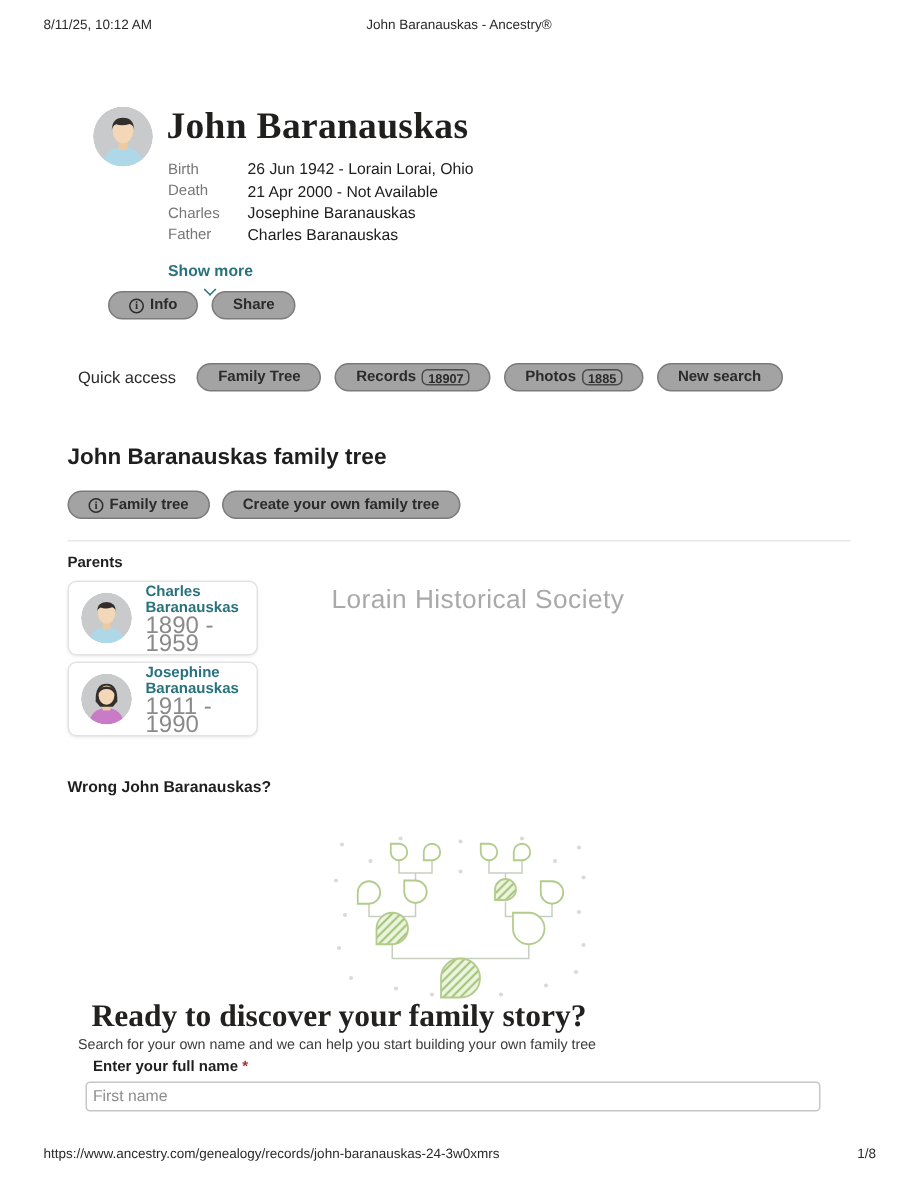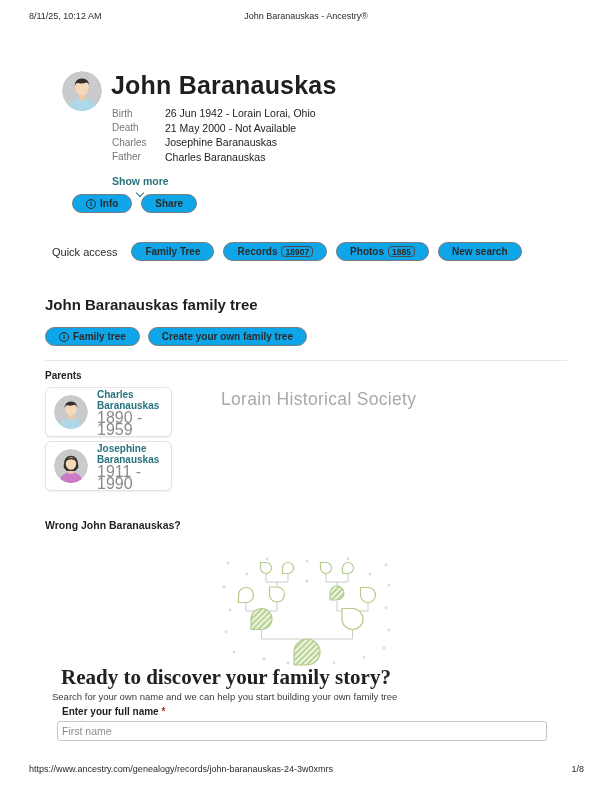--- a/index.html
+++ b/index.html
@@ -11,31 +11,31 @@
   .print-header { position:absolute; top:11px; left:29px; right:29px; font-size:9px; color:#2a2a2a; }
   .print-header .ts { position:absolute; left:0; top:0; }
   .print-header .doc-title { position:absolute; left:0; right:0; top:0; text-align:center; }
   .print-footer { position:absolute; top:764px; left:29px; right:28px; font-size:9px; color:#2a2a2a; }
   .print-footer .url { position:absolute; left:0; top:0; }
   .print-footer .pageno { position:absolute; right:0; top:0; }
 
   
   .avatar { border-radius:50%; overflow:hidden; display:block; }
   .avatar-lg { position:absolute; left:62px; top:71px; width:40px; height:40px; }
-  .person-name { position:absolute; left:111px; top:71px; font-family:Liberation Sans, sans-serif; font-weight:600; font-size:25px; line-height:28px; color:#201f1e; letter-spacing:0.2px; }
+  .person-name { position:absolute; left:111px; top:71px; font-family:Liberation Serif, serif; font-weight:600; font-size:25px; line-height:28px; color:#201f1e; letter-spacing:0.2px; }
   .facts { position:absolute; left:112px; top:106px; }
   .fact-row { display:flex; height:14.5px; align-items:center; }
   .fact-label { width:53px; font-size:10px; color:#767676; }
   .fact-value { font-size:10.5px; color:#1c1c1c; }
 
   .show-more { position:absolute; left:112px; top:175px; font-size:10.5px; font-weight:700; color:#28727e; display:flex; align-items:center; gap:3px; cursor:pointer;flex-direction:column; }
   .chev { width:8px; height:8px; display:inline-block; position:relative; top:-1px; }
   .chev::before { content:""; position:absolute; left:1px; top:1px; width:5px; height:5px; border-right:1.5px solid #28727e; border-bottom:1.5px solid #28727e; transform:rotate(45deg); }
 
-  .pill { display:inline-flex; align-items:center; justify-content:center; gap:4px; border:1px solid #7a7a7a; border-radius:999px; background:#0ea5e9; font-family:inherit; font-weight:700; font-size:10px; color:#2b2b2b; padding:0 13px; height:19px; white-space:nowrap; cursor:pointer; }
+  .pill { display:inline-flex; align-items:center; justify-content:center; gap:4px; border:1px solid #7a7a7a; border-radius:999px; background:#a3a3a3; font-family:inherit; font-weight:700; font-size:10px; color:#2b2b2b; padding:0 13px; height:19px; white-space:nowrap; cursor:pointer; }
   .info-i { width:10px; height:10px; border:1px solid #2b2b2b; border-radius:50%; display:inline-flex; align-items:center; justify-content:center; flex:0 0 auto; }
   .info-i::before { content:"i"; font-size:7.5px; font-weight:700; line-height:1; font-family:"Liberation Serif", serif; }
 
   .actions-row { position:absolute; left:72px; top:194px; display:flex; gap:9px; }
   .actions-row .pill { min-width:54px; }
 
   .quick-row { position:absolute; left:52px; top:242px; display:flex; align-items:center; gap:9px; }
   .quick-label { font-size:11px; color:#2a2a2a; margin-right:5px; }
   .count-badge { border:1px solid #4a4a4a; border-radius:4px; padding:0 3px; font-size:8.5px; font-weight:600; height:11px; line-height:10px; display:inline-block; }
 
@@ -90,21 +90,21 @@
   </span>
   <h1 class="person-name">John Baranauskas</h1>
 
   <div class="facts">
     <div class="fact-row">
       <span class="fact-label">Birth</span>
       <span class="fact-value">26 Jun 1942 - Lorain Lorai, Ohio</span>
     </div>
     <div class="fact-row">
       <span class="fact-label">Death</span>
-      <span class="fact-value">21 May 2000 - Not Available</span>
+      <span class="fact-value">21 Apr 2000 - Not Available</span>
     </div>
     <div class="fact-row">
       <span class="fact-label">Charles</span>
       <span class="fact-value">Josephine Baranauskas</span>
     </div>
     <div class="fact-row">
       <span class="fact-label">Father</span>
       <span class="fact-value">Charles Baranauskas</span>
     </div>
   </div>

